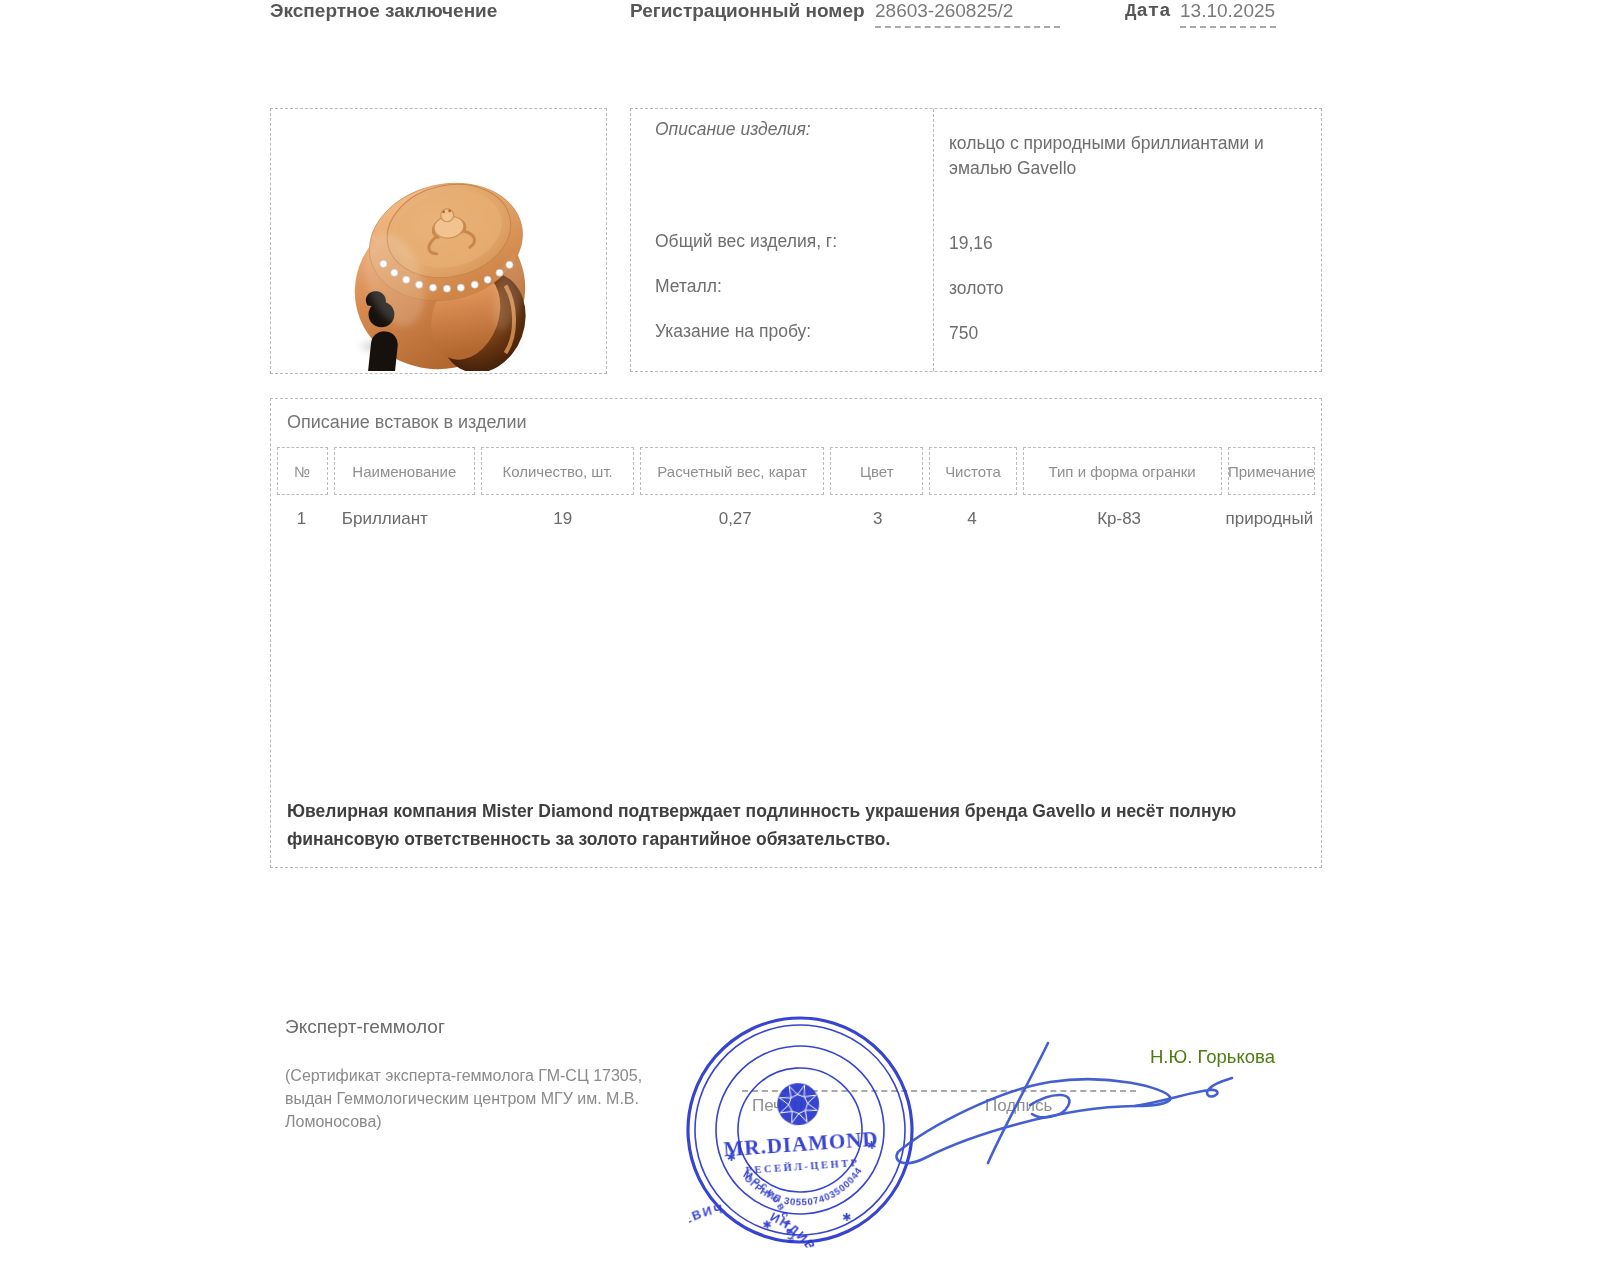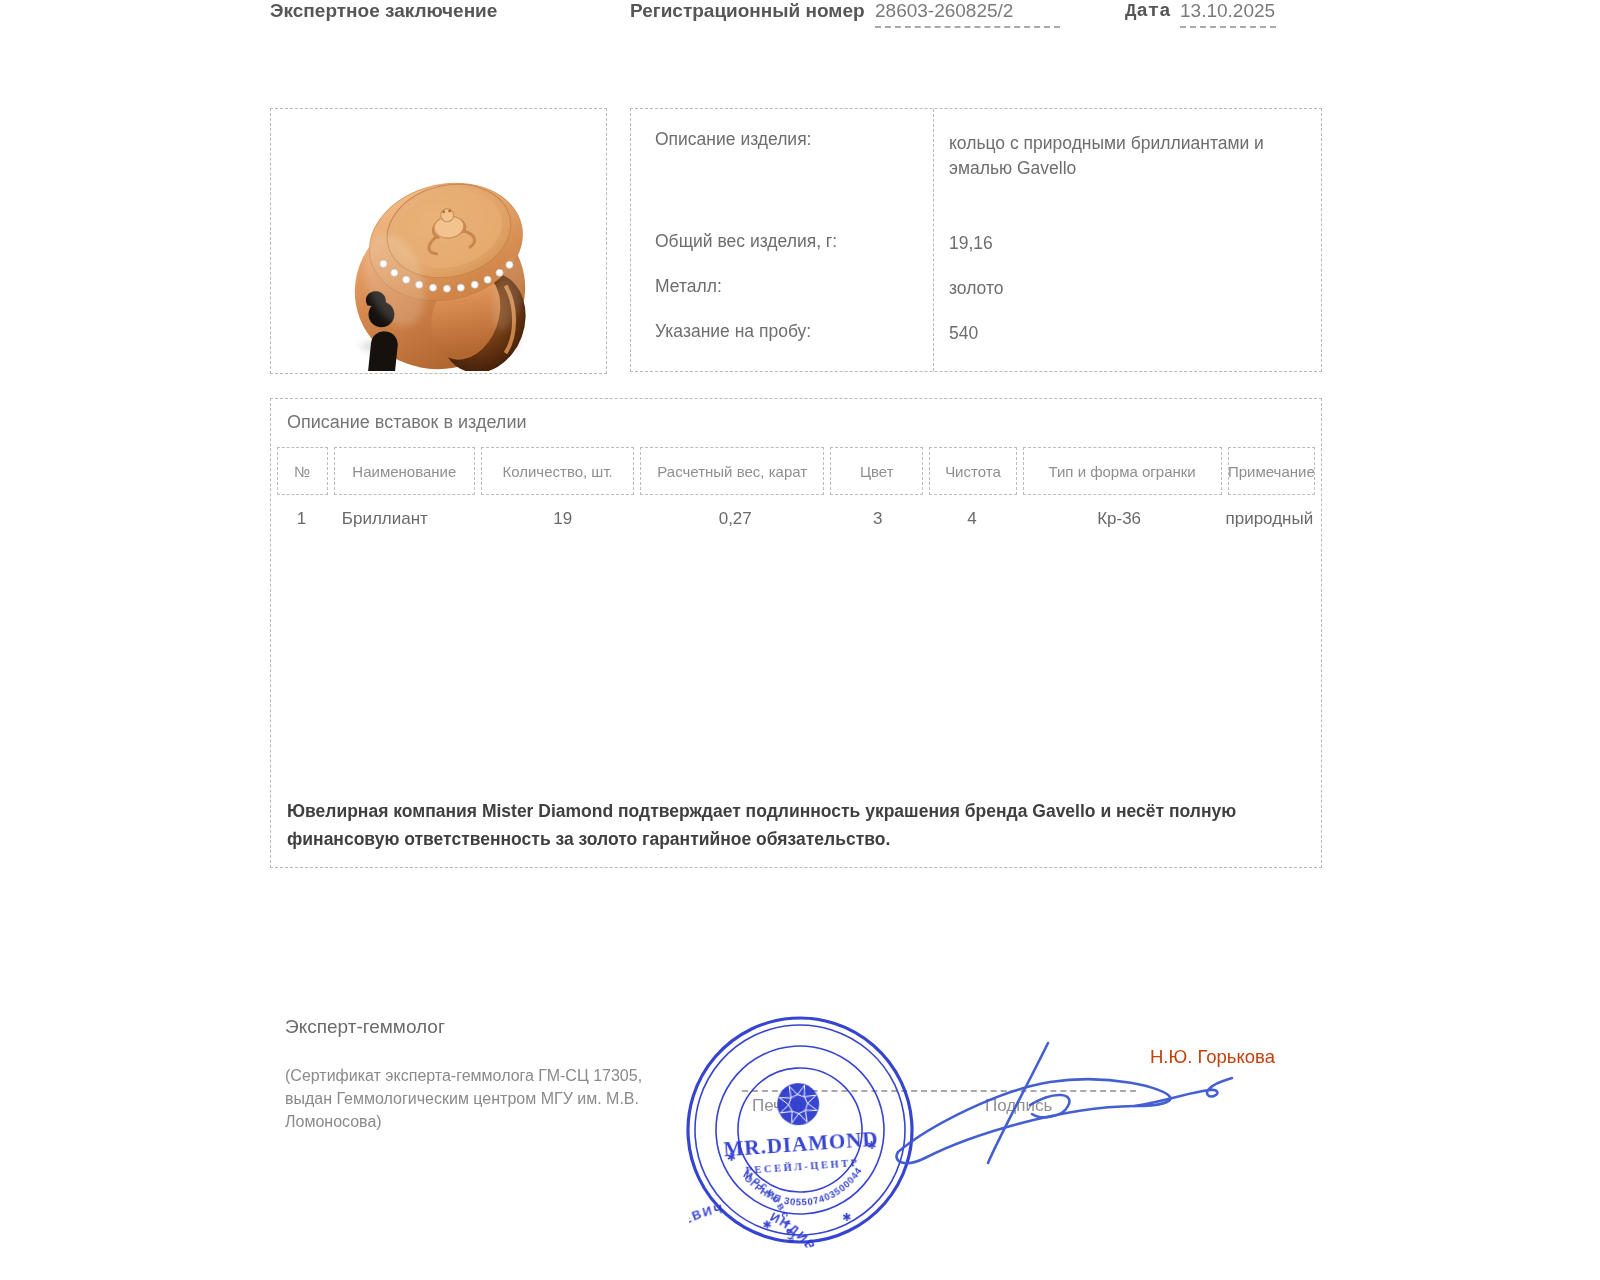--- a/index.html
+++ b/index.html
@@ -24,21 +24,21 @@
   .data-cell.left{justify-content:flex-start;padding-left:10px;}
   .guarantee{font-size:17.5px;font-weight:bold;color:#3f3f3f;line-height:1.6;}
   
   .cm-label{font-size:17px;color:#8a8a8a;}
   .cm-text{font-size:16.5px;color:#6f6f6f;line-height:1.55;}
   
   .ex-title{font-size:19px;color:#6b6b6b;}
   .ex-cert{font-size:16px;color:#8a8a8a;line-height:1.45;}
   .sig-line{border-bottom:2px dashed #a9a9a9;}
   .sig-label{font-size:17px;color:#909090;}
-  .ex-name{font-size:18.5px;color:#c2410c;}
+  .ex-name{font-size:18.5px;color:#4d7c0f;}
 </style>
 </head>
 <body>
 
 <div id="page">
 
   <div class="abs" style="left:0;top:42;width:1430px;height:40px;">
     <span class="abs h-bold" style="left:270px;top:0;">Экспертное заключение</span>
     <span class="abs h-bold" style="left:630px;top:0;">Регистрационный номер</span>
     <span class="abs h-val" style="left:875px;top:0;min-width:185px;">28603-260825/2</span>
@@ -117,28 +117,28 @@
         <rect x="99" y="224" width="27" height="55" rx="13" transform="rotate(6 112 251)"></rect>
       </g>
 
       <ellipse cx="124" cy="172" rx="28" ry="48" fill="#ffffff" opacity="0.16" transform="rotate(-18 124 172)" filter="url(#soft)"></ellipse>
       <ellipse cx="240" cy="186" rx="14" ry="38" fill="#ffffff" opacity="0.12" transform="rotate(14 240 186)" filter="url(#soft)"></ellipse>
     </svg>
   </div>
 
   <div class="abs dashed-box" style="left:630px;top:108px;width:690px;height:262px;">
     <div class="abs" style="left:302px;top:0;bottom:0;border-left:1px dashed #b9b9b9;"></div>
-    <span class="abs d-label" style="left:24px;top:20px;">Описание изделия:</span>
+    <span class="abs d-label" style="left:24px;top:10px;font-style:italic;">Описание изделия:</span>
     <div class="abs d-value" style="left:318px;top:22px;width:370px;">кольцо с природными бриллиантами и эмалью Gavello</div>
     <span class="abs d-label" style="left:24px;top:122px;">Общий вес изделия, г:</span>
     <span class="abs d-value" style="left:318px;top:122px;">19,16</span>
     <span class="abs d-label" style="left:24px;top:167px;">Металл:</span>
     <span class="abs d-value" style="left:318px;top:167px;">золото</span>
     <span class="abs d-label" style="left:24px;top:212px;">Указание на пробу:</span>
-    <span class="abs d-value" style="left:318px;top:212px;">540</span>
+    <span class="abs d-value" style="left:318px;top:212px;">750</span>
   </div>
 
   <div class="abs dashed-box" style="left:270px;top:398px;width:1050px;height:468px;">
     <span class="abs tbl-title" style="left:16px;top:13px;">Описание вставок в изделии</span>
 
     <div class="hdr-row" style="top:48px;">
       <div class="hdr-cell c0">№</div>
       <div class="hdr-cell c1">Наименование</div>
       <div class="hdr-cell c2">Количество, шт.</div>
       <div class="hdr-cell c3">Расчетный вес, карат</div>
@@ -148,21 +148,21 @@
       <div class="hdr-cell c7">Примечание</div>
     </div>
 
     <div class="data-row" style="top:100px;">
       <div class="data-cell c0">1</div>
       <div class="data-cell c1 left">Бриллиант</div>
       <div class="data-cell c2">19</div>
       <div class="data-cell c3">0,27</div>
       <div class="data-cell c4">3</div>
       <div class="data-cell c5">4</div>
-      <div class="data-cell c6">Кр-36</div>
+      <div class="data-cell c6">Кр-83</div>
       <div class="data-cell c7">природный</div>
     </div>
 
     <div class="abs guarantee" style="left:16px;bottom:14px;width:1005px;">Ювелирная компания Mister Diamond подтверждает подлинность украшения бренда Gavello и несёт полную финансовую ответственность за золото гарантийное обязательство.</div>
   </div>
 
 
   <span class="abs ex-title" style="left:285px;top:1016px;">Эксперт-геммолог</span>
   <div class="abs ex-cert" style="left:285px;top:1048px;width:365px;margin-top:16px;">(Сертификат эксперта-геммолога ГМ-СЦ 17305, выдан Геммологическим центром МГУ им. М.В. Ломоносова)</div>
   <span class="abs ex-name" style="left:1150px;top:1046px;">Н.Ю. Горькова</span>

